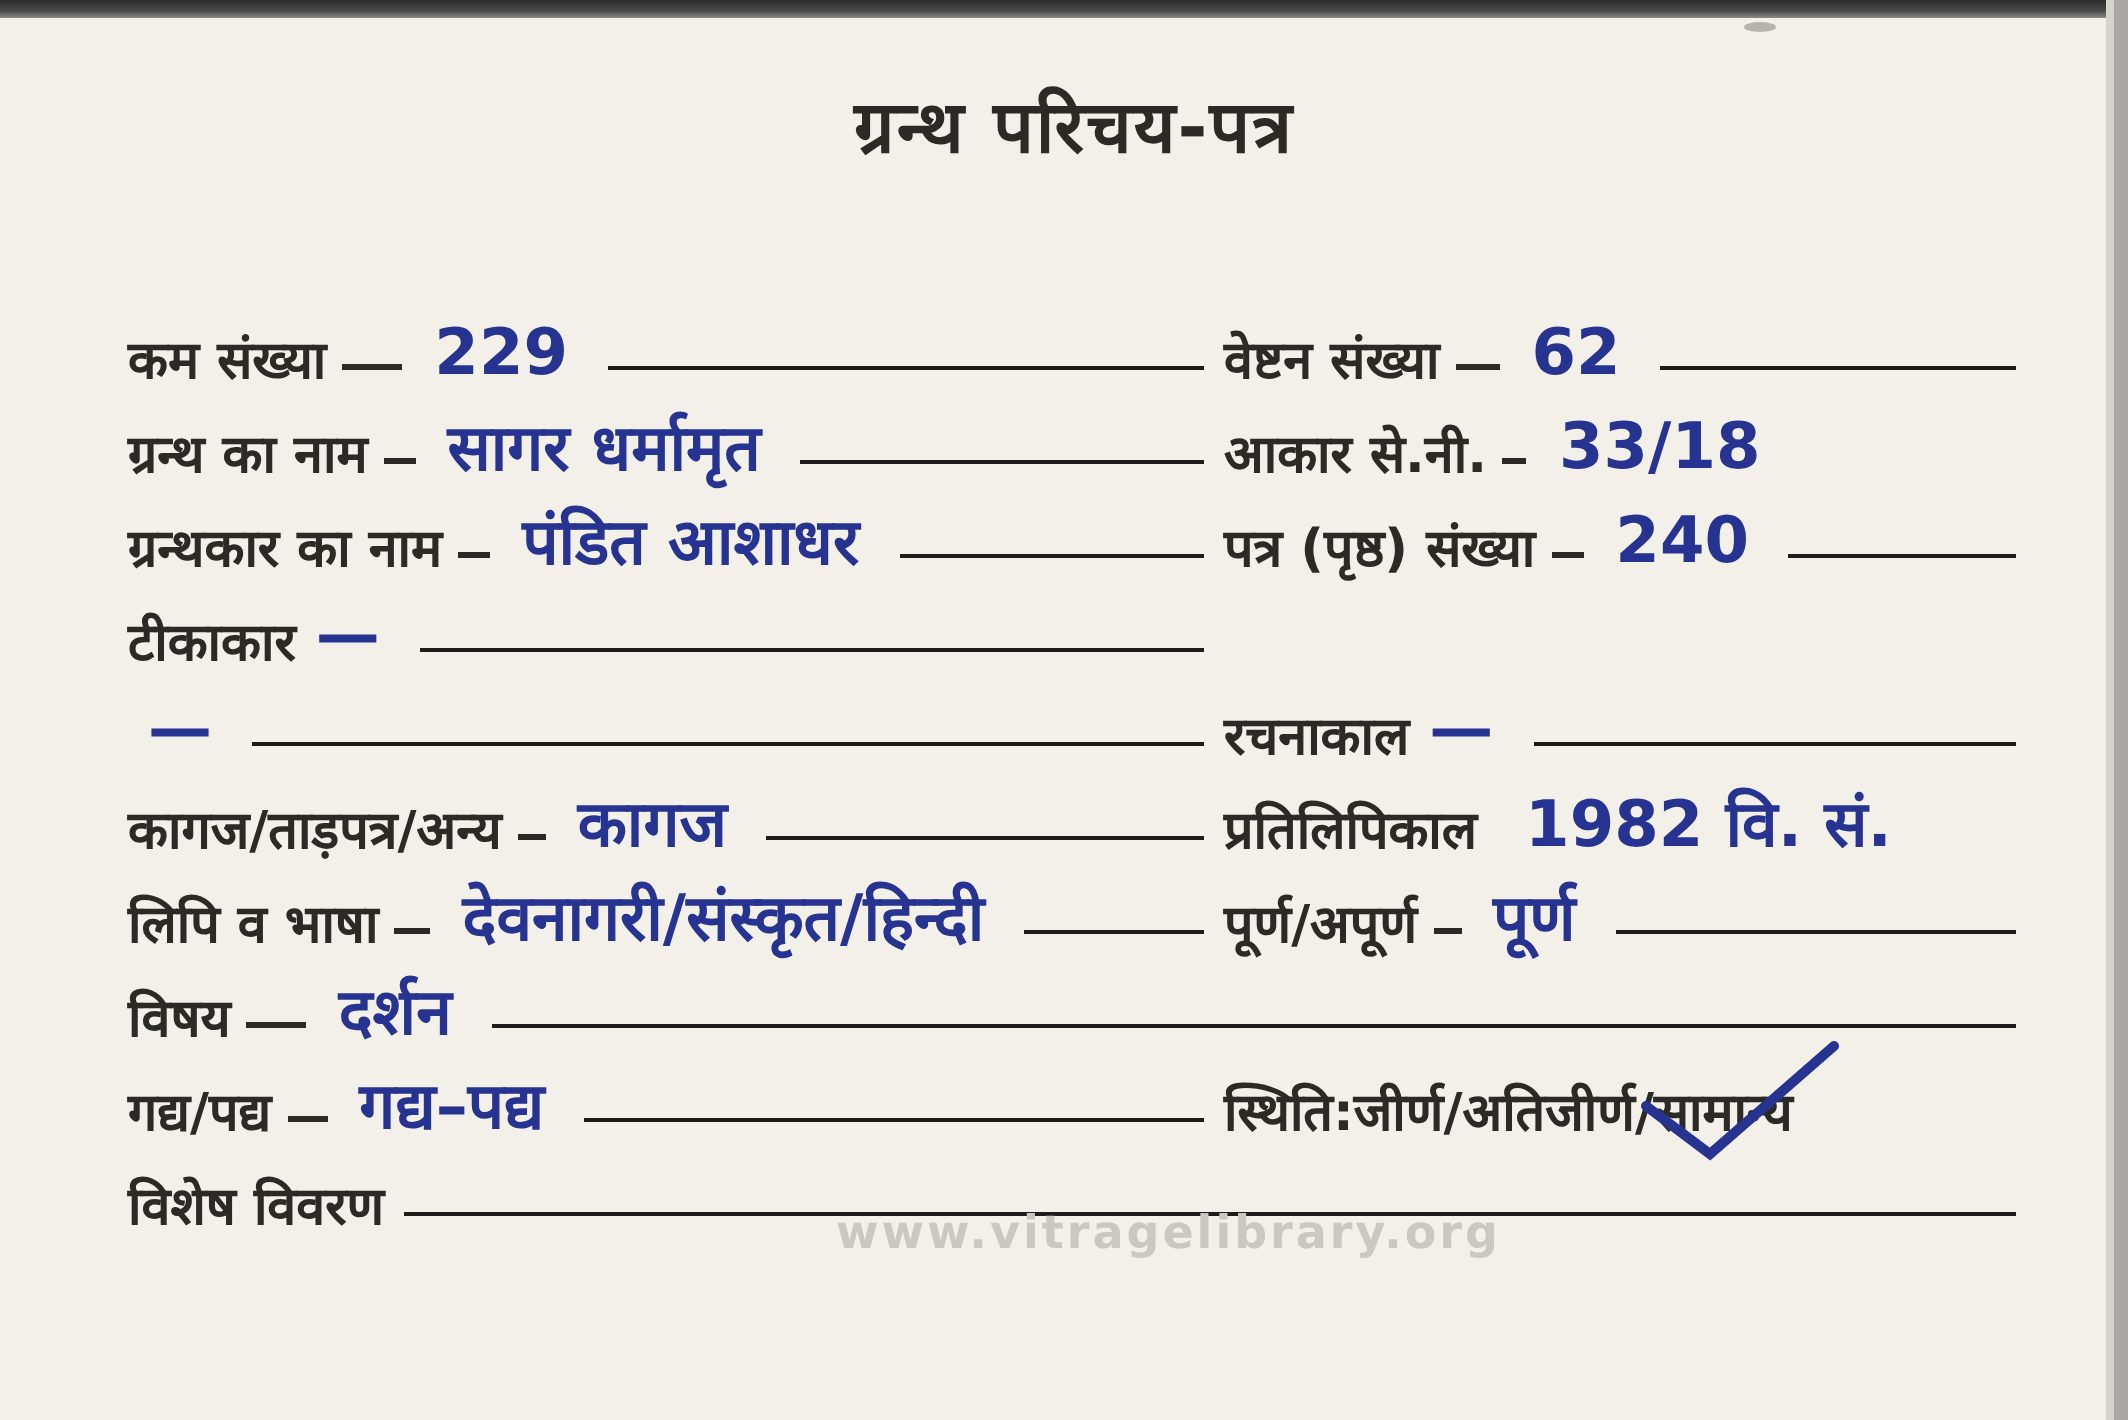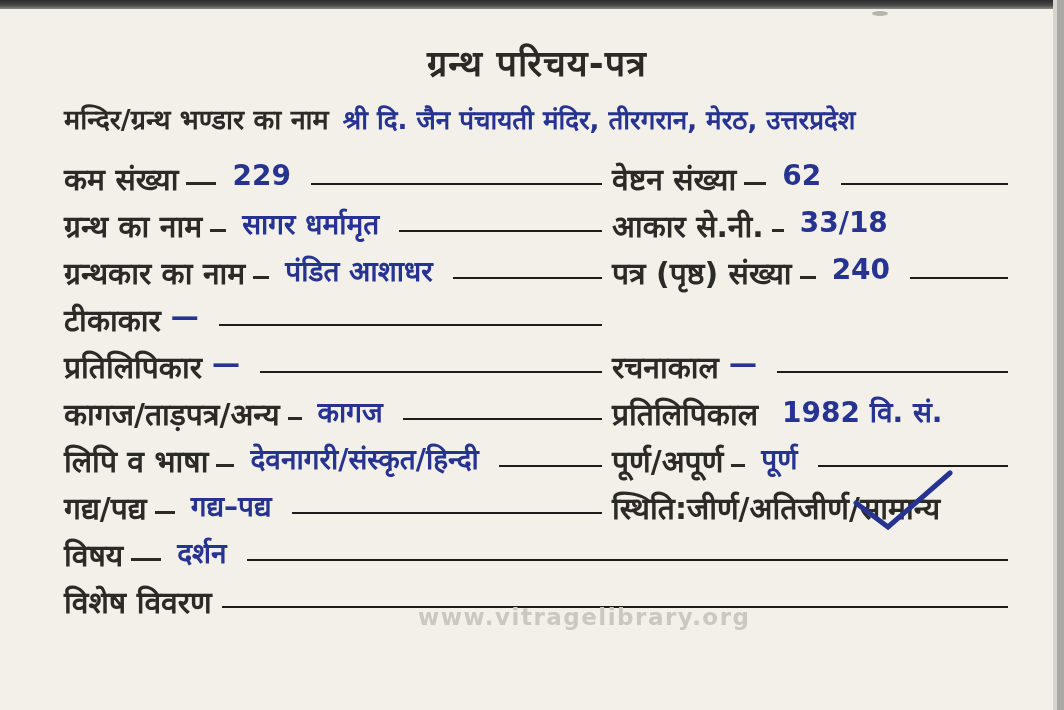--- a/index.html
+++ b/index.html
@@ -21,46 +21,42 @@
     font-size:36px;font-weight:700;color:var(--ink);letter-spacing:1px;}
   .header{position:absolute;top:100px;left:64px;right:30px;display:flex;align-items:baseline;white-space:nowrap;}
   .hlabel{font-size:27px;font-weight:700;color:var(--ink);}
   .hvalue{font-size:26px;font-weight:700;color:var(--blue);margin-left:14px;}
   .rows{position:absolute;top:155px;left:64px;right:54px;}
   .row{display:flex;height:47px;align-items:center;}
   .cell{display:flex;align-items:center;min-width:0;}
   .cell-left{flex:0 0 540px;}
   .cell-right{flex:1;padding-left:8px;}
   .cell-full{flex:1;}
-  .flabel{font-size:30px;font-weight:700;color:var(--ink);white-space:nowrap;}
-  .fvalue{font-size:28px;font-weight:700;color:var(--blue);white-space:nowrap;
+  .flabel{font-size:26px;font-weight:700;color:var(--ink);white-space:nowrap;}
+  .fvalue{font-size:32px;font-weight:700;color:var(--blue);white-space:nowrap;
     margin:0 10px;position:relative;top:-3px;}
   .dash{border-top:3px solid var(--ink);height:0;margin:10px 6px 0 8px;flex:0 0 auto;}
   .trail{flex:1 1 auto;border-top:2px solid #1d1c1a;height:0;margin:10px 2px 0 10px;}
   .spacer{flex:1 1 auto;}
   .marked{position:relative;display:inline-block;}
   .marked svg{position:absolute;top:-18px;left:-12px;pointer-events:none;}
   .watermark{position:absolute;top:604px;left:418px;font-size:23px;color:var(--wm);
     letter-spacing:1.5px;font-weight:700;}
 </style>
 </head>
 <body>
 
 <div class="scan">
   <div class="scan-top"></div>
   <div class="scan-right-inner"></div>
   <div class="scan-right"></div>
   <div class="smudge"></div>
 
   <div class="title">ग्रन्थ परिचय-पत्र</div>
 
-  <div class="header">
-    <span class="hlabel">मन्दिर/ग्रन्थ भण्डार का नाम</span>
-    <span class="hvalue">श्री दि. जैन पंचायती मंदिर, तीरगरान, मेरठ, उत्तरप्रदेश</span>
-  </div>
 
   <div class="rows" id="rows">
       <div class="row">
         <div class="cell cell-left">
           <span class="flabel">कम संख्या</span>
           <div class="dash" style="width: 30px;"></div>
           <span class="fvalue">229</span>
           <div class="trail"></div>
         </div>
         <div class="cell cell-right">
@@ -100,21 +96,20 @@
       </div>
       <div class="row">
         <div class="cell cell-left">
           <span class="flabel">टीकाकार</span>
           <span class="fvalue">—</span>
           <div class="trail"></div>
         </div>
       </div>
       <div class="row">
         <div class="cell cell-left">
-          <span class="flabel">प्रतिलिपिकार</span>
           <span class="fvalue">—</span>
           <div class="trail"></div>
         </div>
         <div class="cell cell-right">
           <span class="flabel">रचनाकाल</span>
           <span class="fvalue">—</span>
           <div class="trail"></div>
         </div>
       </div>
       <div class="row">
@@ -138,44 +133,44 @@
           <div class="trail"></div>
         </div>
         <div class="cell cell-right">
           <span class="flabel">पूर्ण/अपूर्ण</span>
           <div class="dash" style="width: 14px;"></div>
           <span class="fvalue">पूर्ण</span>
           <div class="trail"></div>
         </div>
       </div>
       <div class="row">
+        <div class="cell cell-full">
+          <span class="flabel">विषय</span>
+          <div class="dash" style="width: 30px;"></div>
+          <span class="fvalue">दर्शन</span>
+          <div class="trail"></div>
+        </div>
+      </div>
+      <div class="row">
         <div class="cell cell-left">
           <span class="flabel">गद्य/पद्य</span>
           <div class="dash" style="width: 20px;"></div>
           <span class="fvalue">गद्य–पद्य</span>
           <div class="trail"></div>
         </div>
         <div class="cell cell-right">
           <span class="flabel">स्थिति:जीर्ण/अतिजीर्ण/</span>
           <span class="flabel marked">सामान्य<svg width="112" height="66" viewBox="0 0 112 66">
               <polyline points="8,34 40,58 102,4" fill="none" stroke="#273390" stroke-width="5" stroke-linecap="round"></polyline>
             </svg></span>
           <div class="spacer"></div>
         </div>
       </div>
       <div class="row">
         <div class="cell cell-full">
-          <span class="flabel">विषय</span>
-          <div class="dash" style="width: 30px;"></div>
-          <span class="fvalue">दर्शन</span>
-          <div class="trail"></div>
-        </div>
-      </div>
-      <div class="row">
-        <div class="cell cell-full">
           <span class="flabel">विशेष विवरण</span>
           <div class="trail"></div>
         </div>
       </div>
     </div>
 
   <div class="watermark">www.vitragelibrary.org</div>
 </div>
 
 </body></html>

